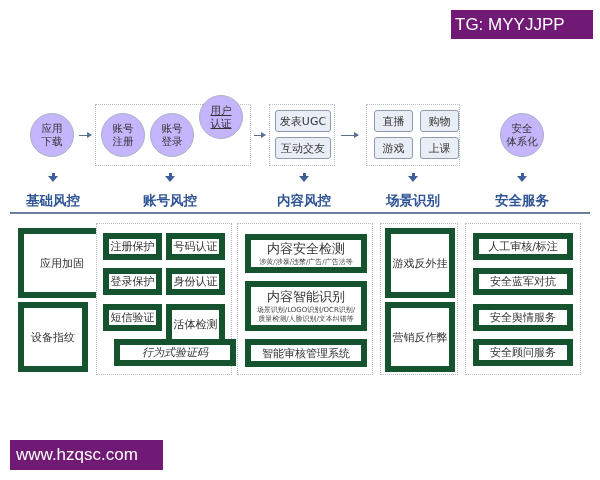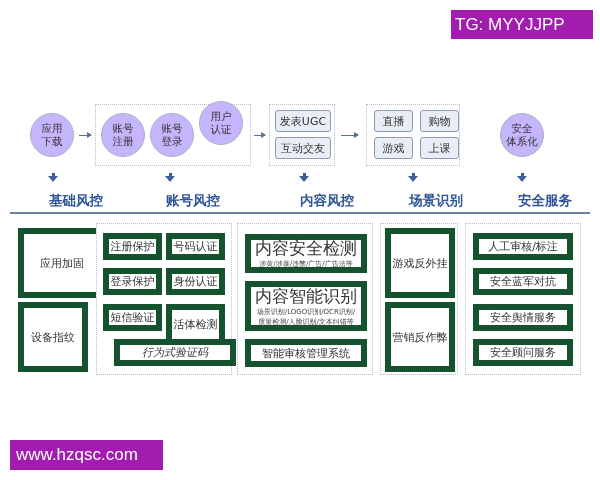--- a/index.html
+++ b/index.html
@@ -10,47 +10,47 @@
             text-align:center; font-size:10.5px; line-height:13px; color:#333; box-sizing:border-box; }
   .dotted { position:absolute; border:1px dotted #b9bec6; box-sizing:border-box; background:#fff; }
   .pill { position:absolute; background:#e9eef6; border:1px solid #8e9aae; border-radius:3px;
           display:flex; align-items:center; justify-content:center; font-size:11px; color:#333; box-sizing:border-box; }
   .arrow-h { position:absolute; height:1px; background:#5a6f94; }
   .arrow-h::after { content:""; position:absolute; right:-1px; top:-3px; border-left:5px solid #5a6f94;
                     border-top:3.5px solid transparent; border-bottom:3.5px solid transparent; }
   .arrow-d { position:absolute; width:0; height:0; border-top:6px solid #3f5f9a;
              border-left:5px solid transparent; border-right:5px solid transparent; }
   .arrow-d::before { content:""; position:absolute; left:-1.5px; top:-9px; width:3px; height:4px; background:#3f5f9a; }
-  .cat { position:absolute; font-size:13.5px; font-weight:bold; color:#2f5596; text-align:right; width:100px;font-family:Liberation Mono, monospace; }
+  .cat { position:absolute; font-size:13.5px; font-weight:bold; color:#2f5596; text-align:center; width:100px;font-family:Liberation Mono, monospace; }
   .divider { position:absolute; left:10px; top:212px; width:580px; height:2px; background:#6b7f9f; }
   .box { position:absolute; border:6px solid #14532d; background:#fff; display:flex; align-items:center;
          justify-content:center; text-align:center; font-size:11px; color:#333; box-sizing:border-box; }
-  .box .t1 { font-size:17px; }
+  .box .t1 { font-size:13px; }
   .box .t2 { font-size:7px; line-height:9.5px; color:#444; }
-  .wm { position:absolute; background:#a21caf; color:#fff; font-family:"Liberation Sans",sans-serif; }
+  .wm { position:absolute; background:#701a75; color:#fff; font-family:"Liberation Sans",sans-serif; }
 </style>
 </head>
 <body>
 
 <div class="wm" style="left:451px;top:10px;width:138px;height:29px;font-size:17px;line-height:29px;padding-left:4px;">TG: MYYJJPP</div>
 <div class="wm" style="left:10px;top:440px;width:147px;height:30px;font-size:17px;line-height:30px;padding-left:6px;">www.hzqsc.com</div>
 
 <div class="circle" style="left:30px;top:113px;">
   <div><span>应用</span><br><span>下载</span></div>
 </div>
 <div class="arrow-h" style="left:79px;top:135px;width:12px;"></div>
 
 <div class="dotted" style="left:95px;top:104px;width:156px;height:62px;"></div>
 <div class="circle" style="left:101px;top:113px;">
   <div><span>账号</span><br><span>注册</span></div>
 </div>
 <div class="circle" style="left:150px;top:113px;">
   <div><span>账号</span><br><span>登录</span></div>
 </div>
-<div class="circle" style="left:199px;top:101px;">
+<div class="circle" style="left:199px;top:95px;text-decoration:underline;">
   <div><span>用户</span><br><span>认证</span></div>
 </div>
 <div class="arrow-h" style="left:254px;top:135px;width:11px;"></div>
 
 <div class="dotted" style="left:269px;top:104px;width:66px;height:62px;"></div>
 <div class="pill" style="left:275px;top:110px;width:56px;height:22px;">发表UGC</div>
 <div class="pill" style="left:275px;top:137px;width:56px;height:22px;">互动交友</div>
 <div class="arrow-h" style="left:341px;top:135px;width:17px;"></div>
 
 <div class="dotted" style="left:366px;top:104px;width:94px;height:62px;"></div>

